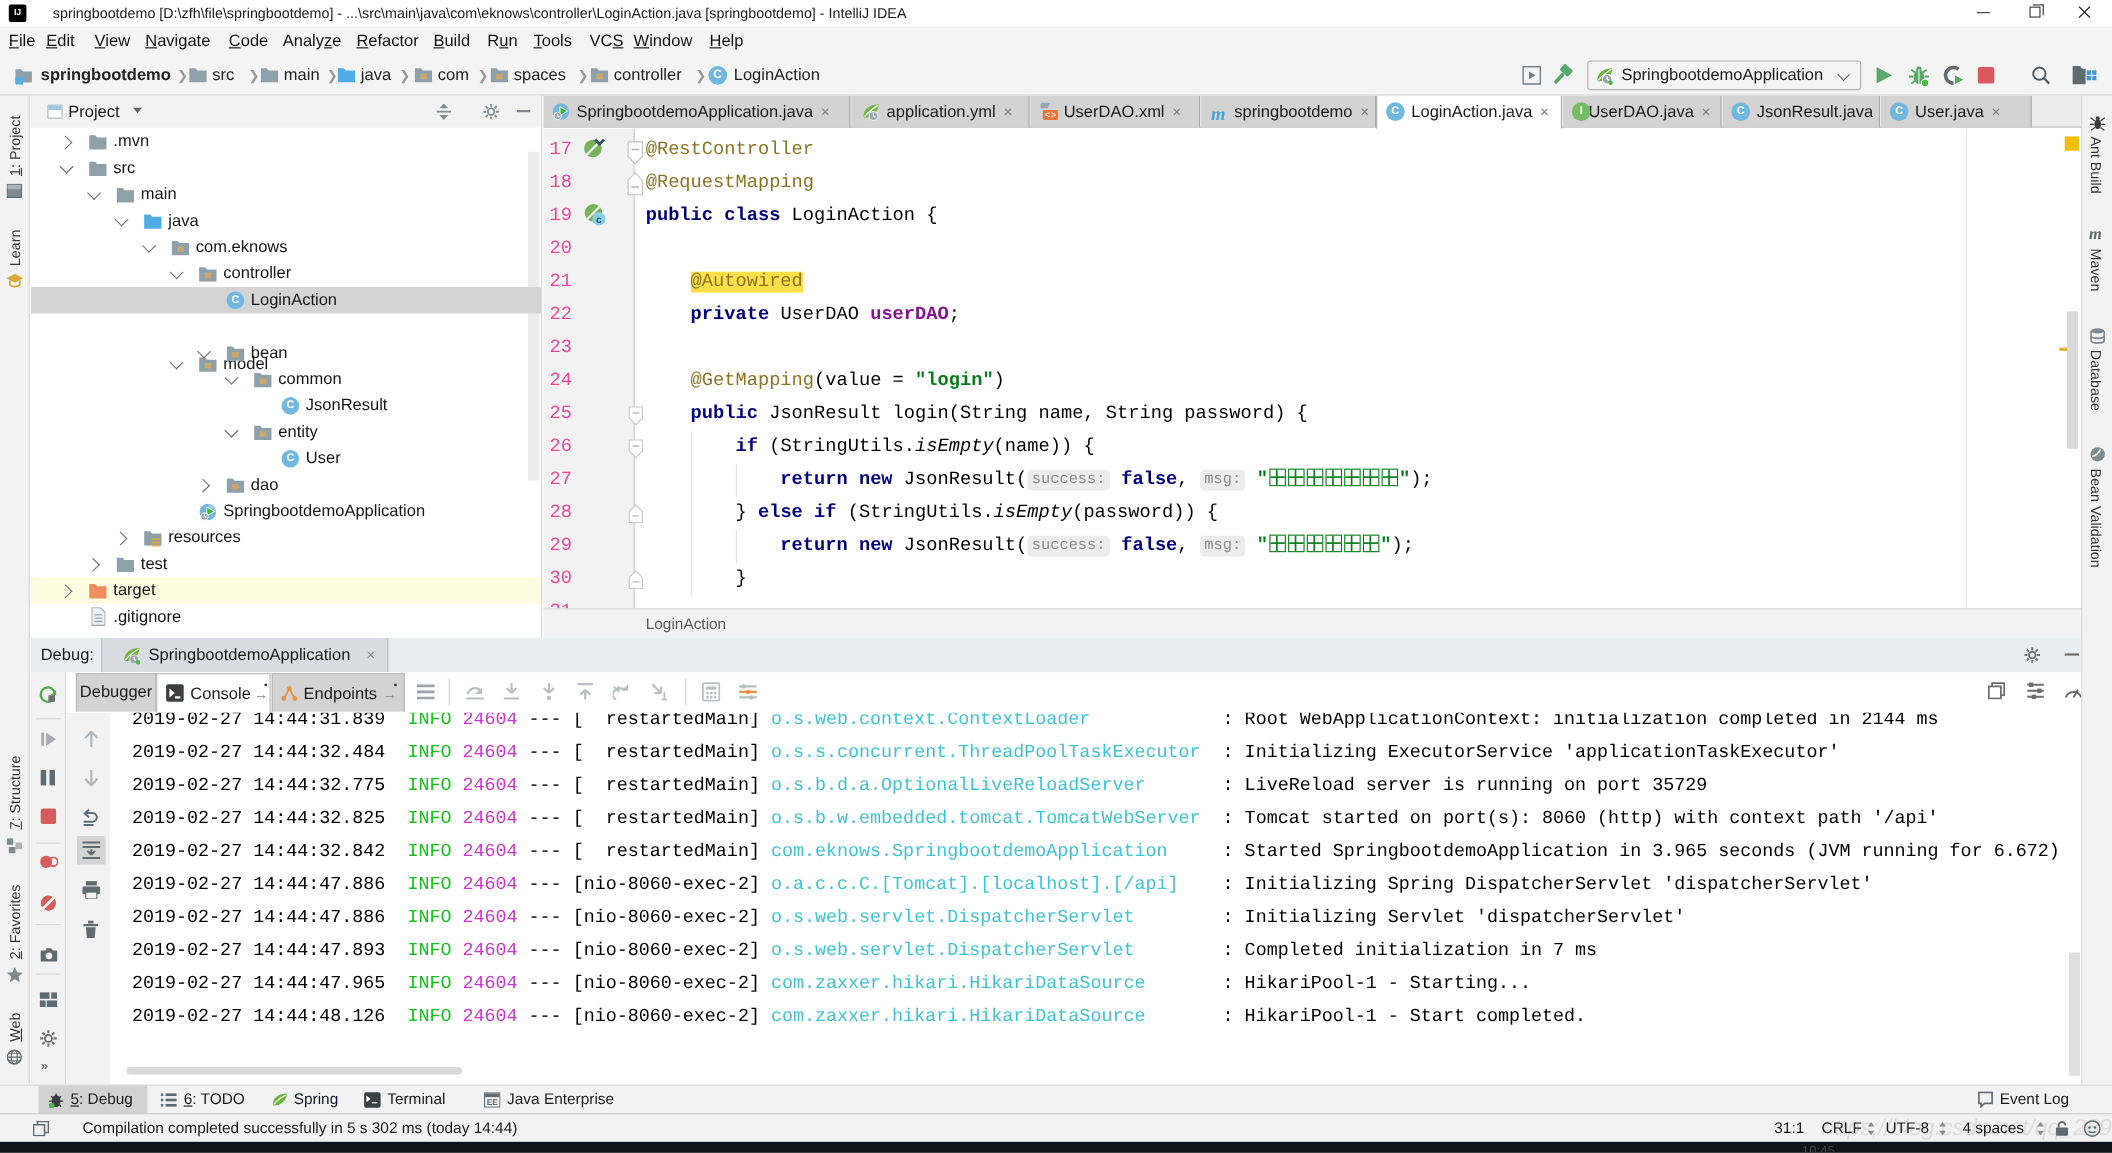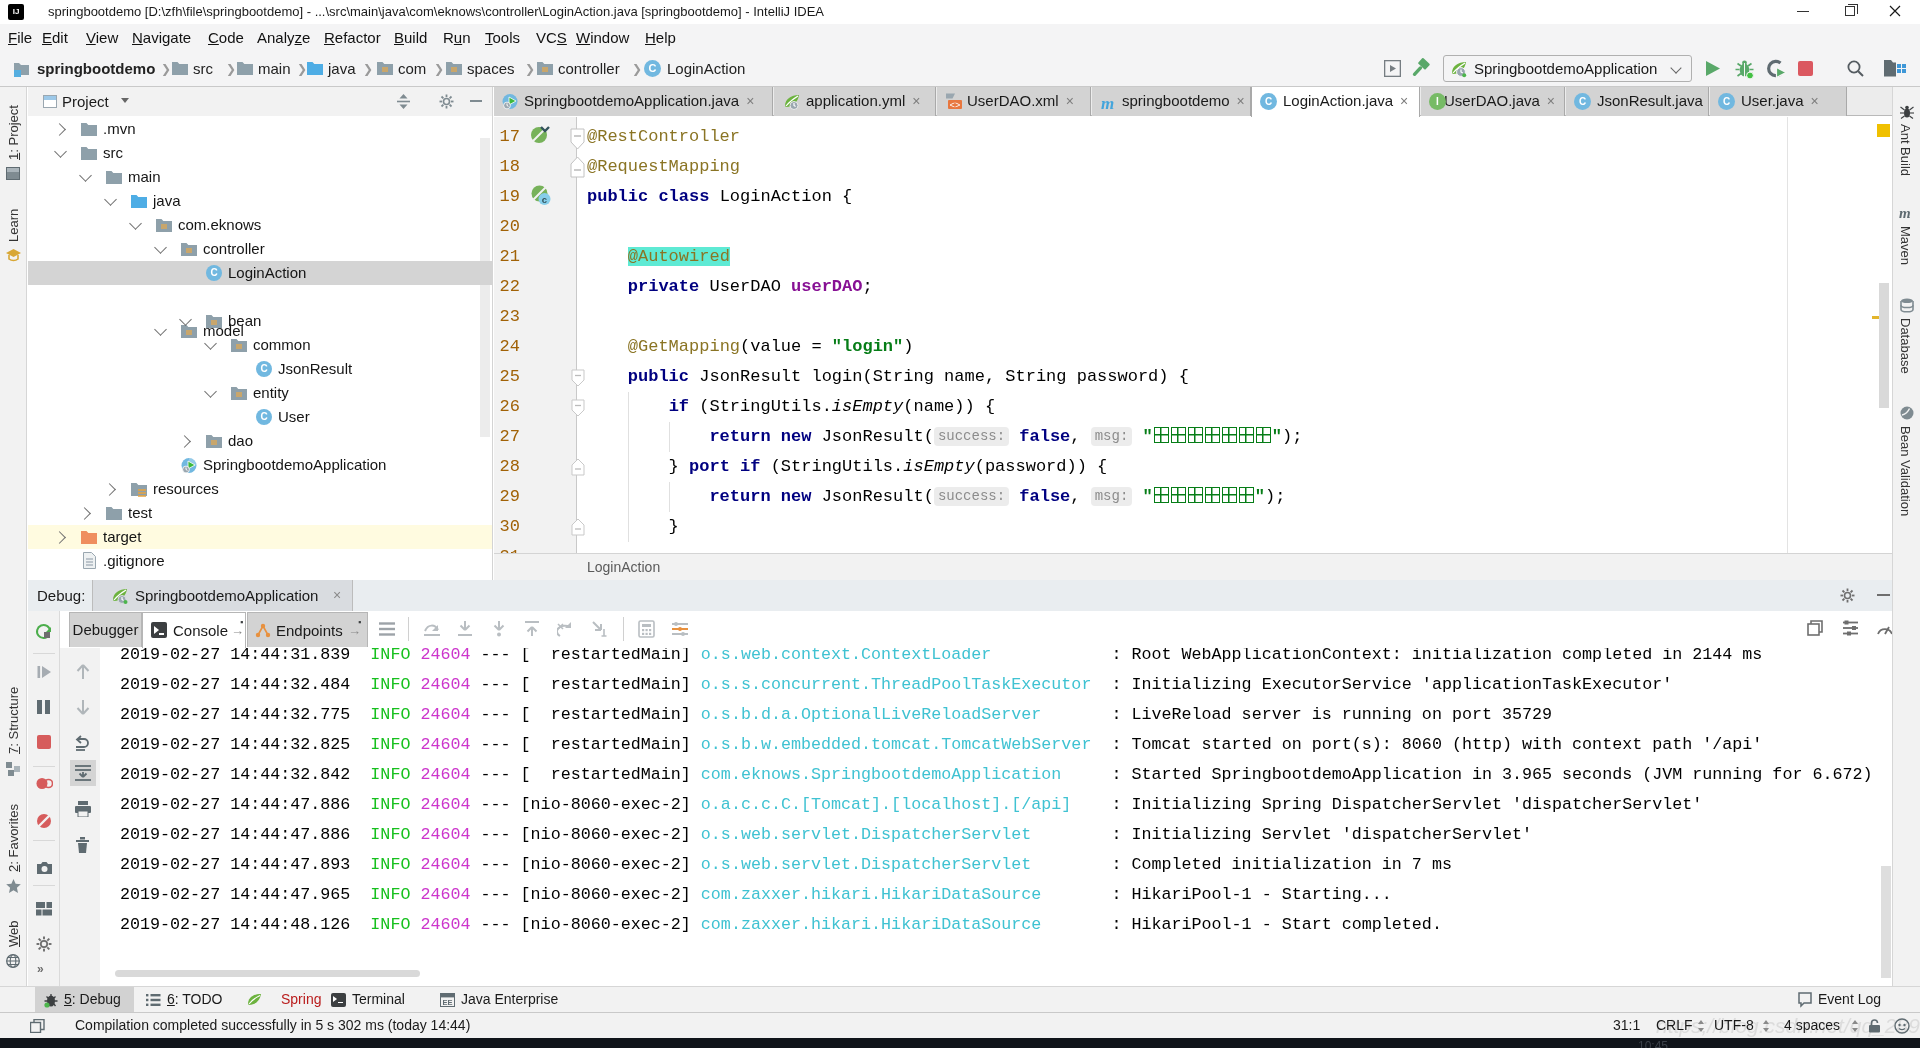--- a/index.html
+++ b/index.html
@@ -13,21 +13,21 @@
 .fld{color:#871094;font-weight:bold}
 .hint{display:inline-block;background:#ececec;color:#8c8c8c;border-radius:4px;
   font-size:14px;line-height:19px;padding:0 4px;vertical-align:1px;letter-spacing:0}
 .cjk{display:inline-block;width:15px;height:16px;border:1.5px solid #067d17;
   margin:0 1px;vertical-align:-2px;
   background:linear-gradient(#067d17,#067d17) center/100% 1.5px no-repeat,
   linear-gradient(#067d17,#067d17) center/1.5px 100% no-repeat}
 .cl{position:absolute;left:93px;height:30px;line-height:30px;font-size:17px;
   white-space:pre;color:#000}
 .ln{position:absolute;width:26px;text-align:right;height:30px;line-height:30px;
-  font-size:17px;color:#a16207}
+  font-size:17px;color:#ec4899}
 .crow{position:absolute;left:20px;height:30px;line-height:30px;font-size:16.7px;
   white-space:pre;color:#000}
 .tg{color:#17c01e}.tp{color:#cc35cc}.tc{color:#3fc2d2}
 .menu-i{position:absolute;top:0;height:26px;line-height:27px;font-size:15px;color:#111}
 .menu-i u{text-decoration:underline}
 .crumb{position:absolute;top:0;height:38px;line-height:38px;font-size:15px;color:#222}
 .sep-gt{color:#9a9a9a;font-size:12px}
 .tab{position:absolute;top:0;height:29px;line-height:28px;background:#d3d3d3;
   border-right:1px solid #a9a9a9;font-size:15px;color:#1a1a1a;white-space:nowrap}
 .tab .x{color:#7d7d7d;font-size:14px;margin-left:7px}
@@ -478,27 +478,27 @@
 
   <div class="abs" style="left:134px;top:305px;width:1px;height:150px;background:#e0e0e0"></div>
   <div class="abs" style="left:175px;top:335px;width:1px;height:30px;background:#e0e0e0"></div>
   <div class="abs" style="left:175px;top:395px;width:1px;height:30px;background:#e0e0e0"></div>
 
   <div class="abs" style="left:1293px;top:30px;width:1px;height:436px;background:#e3e3e3"></div>
 
   <div class="cl mono" style="top:35px"><span class="ann">@RestController</span></div>
   <div class="cl mono" style="top:65px"><span class="ann">@RequestMapping</span></div>
   <div class="cl mono" style="top:95px"><span class="k">public</span> <span class="k">class</span> LoginAction {</div>
-  <div class="cl mono" style="top:155px">    <span class="ann" style="background:#5eead4">@Autowired</span></div>
+  <div class="cl mono" style="top:155px">    <span class="ann" style="background:#fde047">@Autowired</span></div>
   <div class="cl mono" style="top:185px">    <span class="k">private</span> UserDAO <span class="fld">userDAO</span>;</div>
   <div class="cl mono" style="top:245px">    <span class="ann">@GetMapping</span>(value = <span class="str">"login"</span>)</div>
   <div class="cl mono" style="top:305px">        <span class="k">if</span> (StringUtils.<i>isEmpty</i>(name)) {</div>
   <div class="cl mono" style="top:275px">    <span class="k">public</span> JsonResult login(String name, String password) {</div>
   <div class="cl mono" style="top:335px">            <span class="k">return</span> <span class="k">new</span> JsonResult(<span class="hint">success:</span> <span class="k">false</span>, <span class="hint">msg:</span> <span class="str">"<span class="cjk"></span><span class="cjk"></span><span class="cjk"></span><span class="cjk"></span><span class="cjk"></span><span class="cjk"></span><span class="cjk"></span>"</span>);</div>
-  <div class="cl mono" style="top:365px">        } <span class="k">port</span> <span class="k">if</span> (StringUtils.<i>isEmpty</i>(password)) {</div>
+  <div class="cl mono" style="top:365px">        } <span class="k">else</span> <span class="k">if</span> (StringUtils.<i>isEmpty</i>(password)) {</div>
   <div class="cl mono" style="top:395px">            <span class="k">return</span> <span class="k">new</span> JsonResult(<span class="hint">success:</span> <span class="k">false</span>, <span class="hint">msg:</span> <span class="str">"<span class="cjk"></span><span class="cjk"></span><span class="cjk"></span><span class="cjk"></span><span class="cjk"></span><span class="cjk"></span>"</span>);</div>
   <div class="cl mono" style="top:425px">        }</div>
 
   <div class="abs" style="left:1383px;top:37px;width:13px;height:13px;background:#f0c000"></div>
   <div class="abs" style="left:1378px;top:229px;width:15px;height:3px;background:#e3b52c"></div>
   <div class="abs" style="left:1385px;top:196px;width:10px;height:125px;background:#d9d9d9"></div>
 
   <div class="abs" style="left:0;top:466px;width:1398px;height:27px;background:#f2f2f2;border-top:1px solid #d4d4d4">
     <div class="abs" style="left:93px;top:0;height:26px;line-height:26px;font-size:14px;color:#5a5a5a">LoginAction</div>
   </div>
@@ -781,21 +781,21 @@
     <rect x="4.5" y="1" width="10" height="2.4"></rect>
         <rect x="4.5" y="5.8" width="10" height="2.4"></rect>
         <rect x="4.5" y="10.6" width="10" height="2.4"></rect>
       </g>
   </svg>
   <div class="abs" style="left:167px;top:0;height:25px;line-height:25px;font-size:14px;color:#1a1a1a"><u>6</u>: TODO</div>
   <svg class="ico" style="left:247px;top:6px" width="15" height="14" viewBox="0 0 15 14">
     <path d="M1 11 C1 5 6 1 14 1 C13 7 9 12 2 12 z" fill="#6db33f"></path>
     <path d="M2 11 C5 7 8 5 13 2.5" stroke="#fff" stroke-width="1.1" fill="none"></path>
   </svg>
-  <div class="abs" style="left:281px;top:0;height:25px;line-height:25px;font-size:14px;color:#b91c1c">Spring</div>
+  <div class="abs" style="left:267px;top:0;height:25px;line-height:25px;font-size:14px;color:#0f172a">Spring</div>
   <div class="abs" style="left:331px;top:6px;width:15px;height:14px;background:#3c3f41;border-radius:2px">
     <div class="abs" style="left:2px;top:3px;width:0;height:0;border-left:4px solid #fff;border-top:3px solid transparent;border-bottom:3px solid transparent"></div>
     <div class="abs" style="left:7px;top:9px;width:5px;height:1.4px;background:#fff"></div>
   </div>
   <div class="abs" style="left:352px;top:0;height:25px;line-height:25px;font-size:14px;color:#1a1a1a">Terminal</div>
   <svg class="ico" style="left:440px;top:6px" width="15" height="14" viewBox="0 0 15 14">
     <rect x="0.5" y="0.5" width="14" height="13" fill="none" stroke="#5f6b71"></rect>
     <rect x="1" y="1" width="13" height="3.4" fill="#5f6b71"></rect>
     <text x="7.5" y="11.5" font-size="7.5" fill="#5f6b71" text-anchor="middle" font-family="Liberation Sans,sans-serif" font-weight="bold">EE</text>
   </svg>

